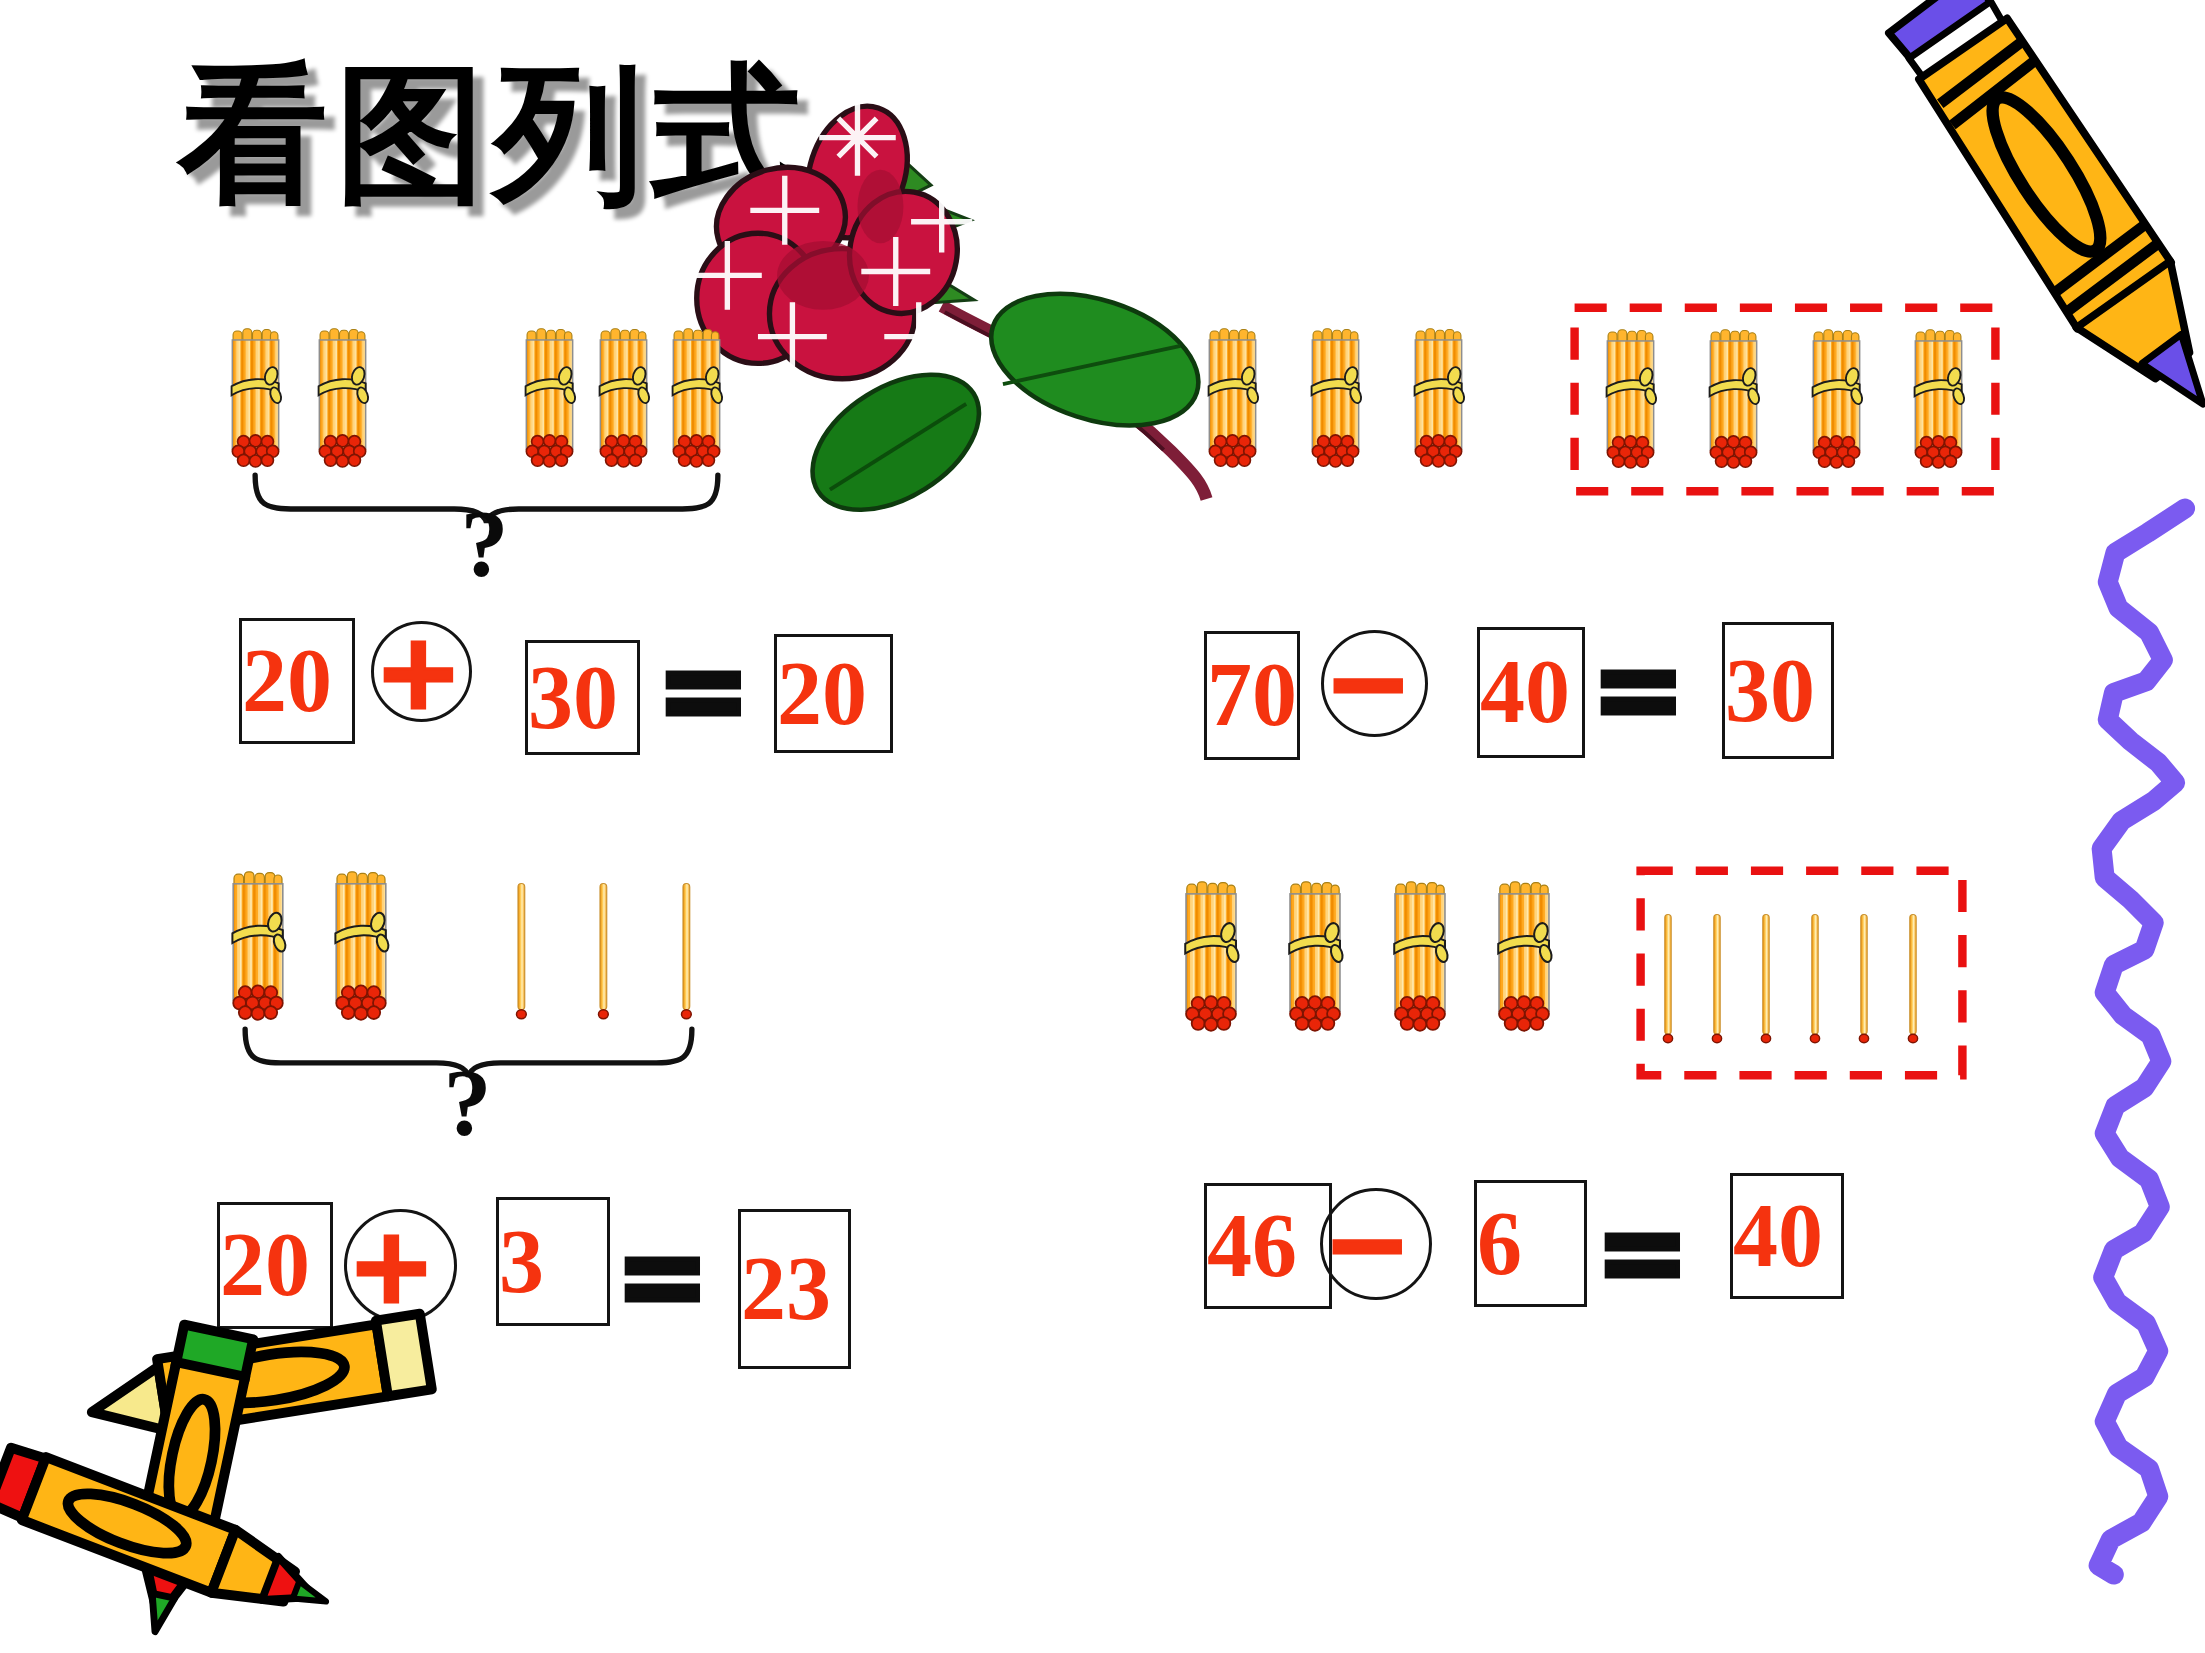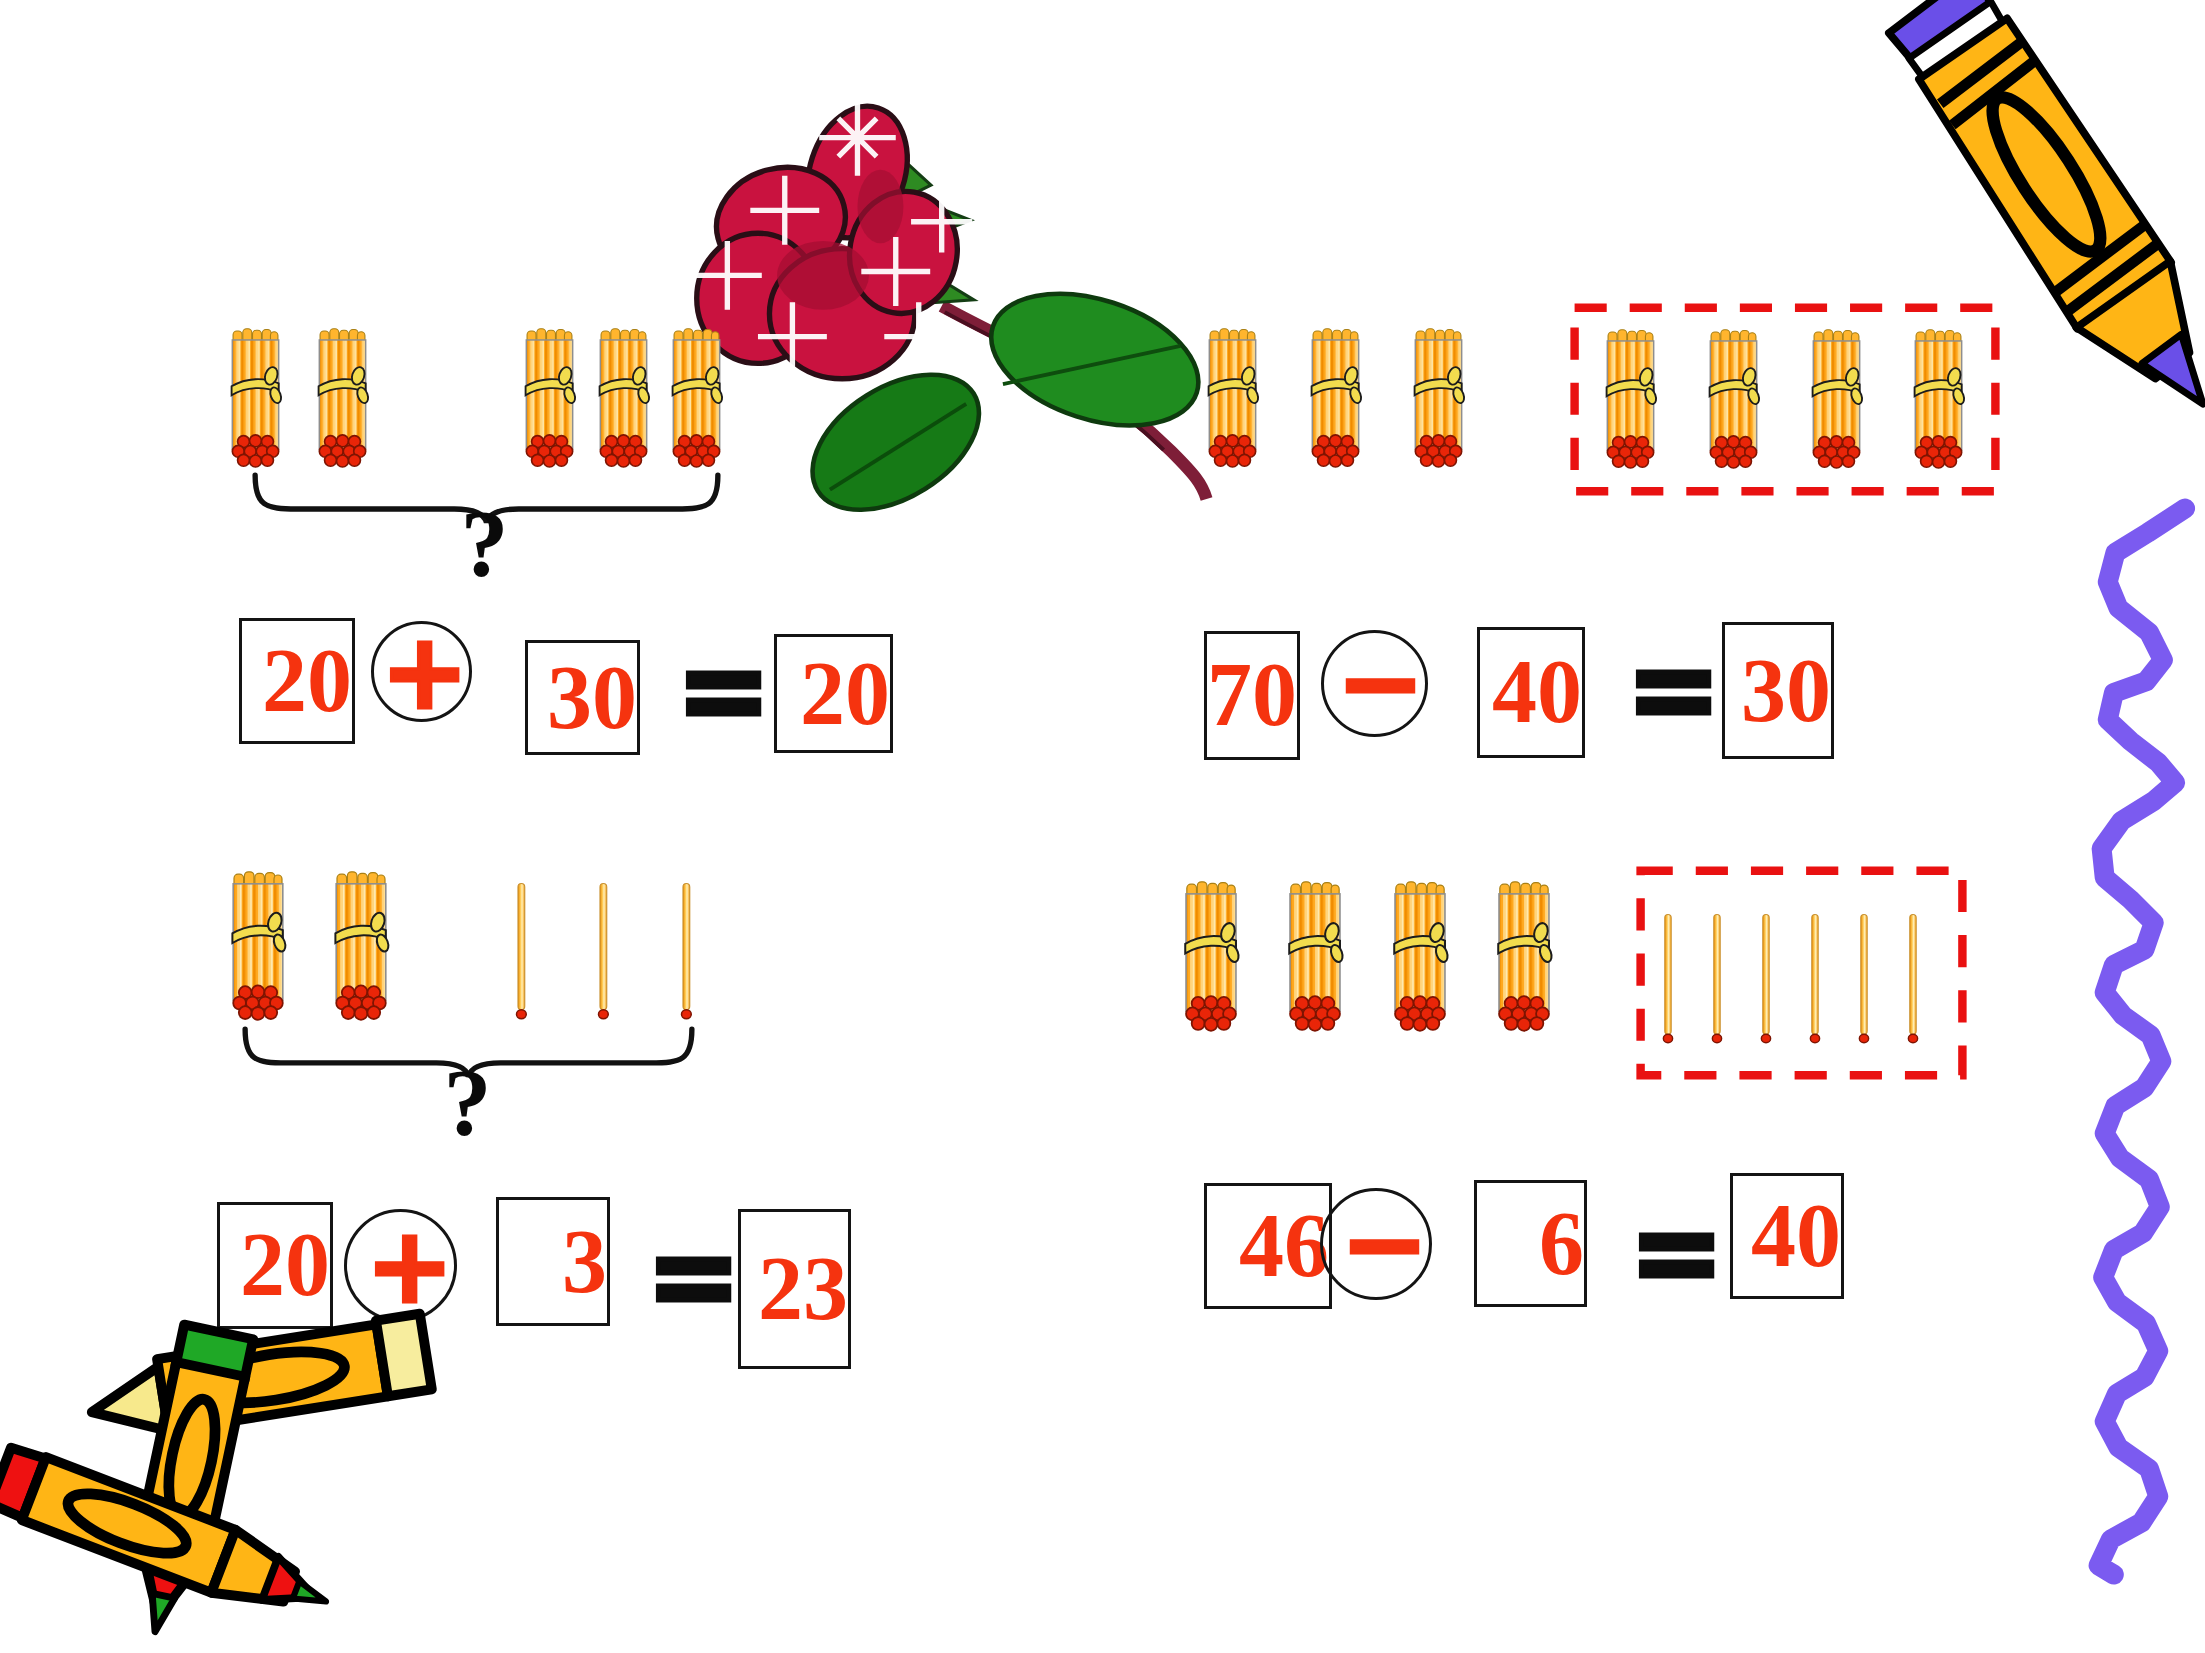--- a/index.html
+++ b/index.html
@@ -4,21 +4,21 @@
 <style>
   html,body{margin:0;padding:0;background:#fff}
   #slide{position:relative;width:2205px;height:1654px;background:#fff;overflow:hidden;
          font-family:"Liberation Serif","DejaVu Serif",serif}
   .title{position:absolute;left:178px;top:60px;font-size:150px;font-weight:700;color:#000;
          letter-spacing:7.7px;text-shadow:10.7px 10px 4.6px #9a9a9a;line-height:1;
          font-family:"Liberation Serif","DejaVu Serif",serif}
   svg.bundle,svg.stick,svg.dashbox,svg.brace,svg.deco{position:absolute;overflow:visible}
   .qmark{position:absolute;text-align:center;font-weight:700;font-size:96px;color:#0a0a0a;line-height:1}
   .equation{position:absolute;width:666px;height:161px}
-  .equation>div{position:absolute;display:flex;align-items:center;justify-content:flex-end}
+  .equation>div{position:absolute;display:flex;align-items:center;justify-content:flex-start}
   .ebox{border:3.8px solid #141414;background:#fff;box-sizing:border-box}
   .ecircle{border:3.8px solid #141414;border-radius:50%;box-sizing:border-box}
   .num{font-family:"Liberation Serif","DejaVu Serif",serif;font-weight:700;font-size:90px;
        color:#F5330F;line-height:1}
   .op{font-family:"DejaVu Sans","Liberation Sans",sans-serif;font-weight:700;font-size:106px;
       color:#F5330F;-webkit-text-stroke:3.1px #F5330F;line-height:1}
   .eeq span{font-family:"DejaVu Sans","Liberation Sans",sans-serif;font-weight:700;font-size:113px;
       color:#0d0d0d;-webkit-text-stroke:4.6px #0d0d0d;transform:scaleY(1.08);line-height:1}
 </style>
 </head>
@@ -63,20 +63,21 @@
             <circle cx="48" cy="177" r="8"></circle>
         </g>
       </g>
       <g id="sym-stick">
         <rect x="2.5" y="2" width="9" height="168" rx="4.5" fill="url(#stickgrad)" stroke="#C89030" stroke-width="1.5"></rect>
         <ellipse cx="7" cy="176" rx="6.5" ry="6" fill="#E92508" stroke="#7E1402" stroke-width="2"></ellipse>
       </g>
     </defs>
   </svg>
 
+  <div class="title">看图列式</div>
 
   <svg class="deco" style="left:666px;top:84px" width="582" height="444" viewBox="0 0 760 580">
     <path d="M360,290 C470,350 560,380 660,480 C690,510 700,522 706,542" fill="none" stroke="#7E1E38" stroke-width="16"></path>
     <path d="M364,298 C470,356 556,386 650,478" fill="none" stroke="#4A0F20" stroke-width="5"></path>
     <ellipse cx="560" cy="360" rx="140" ry="78" transform="rotate(18 560 360)" fill="#1F8C1F" stroke="#0E3A0E" stroke-width="6"></ellipse>
     <path d="M440,392 L672,342" stroke="#0E4D0E" stroke-width="5" fill="none"></path>
     <ellipse cx="300" cy="468" rx="120" ry="72" transform="rotate(-32 300 468)" fill="#167A16" stroke="#0E3A0E" stroke-width="6"></ellipse>
     <path d="M214,530 L392,418" stroke="#0B4D0B" stroke-width="5" fill="none"></path>
     <polygon points="300,90 346,132 302,154" fill="#2E8B22" stroke="#143D14" stroke-width="4"></polygon>
     <polygon points="332,152 398,178 346,198" fill="#2E8B22" stroke="#143D14" stroke-width="4"></polygon>

